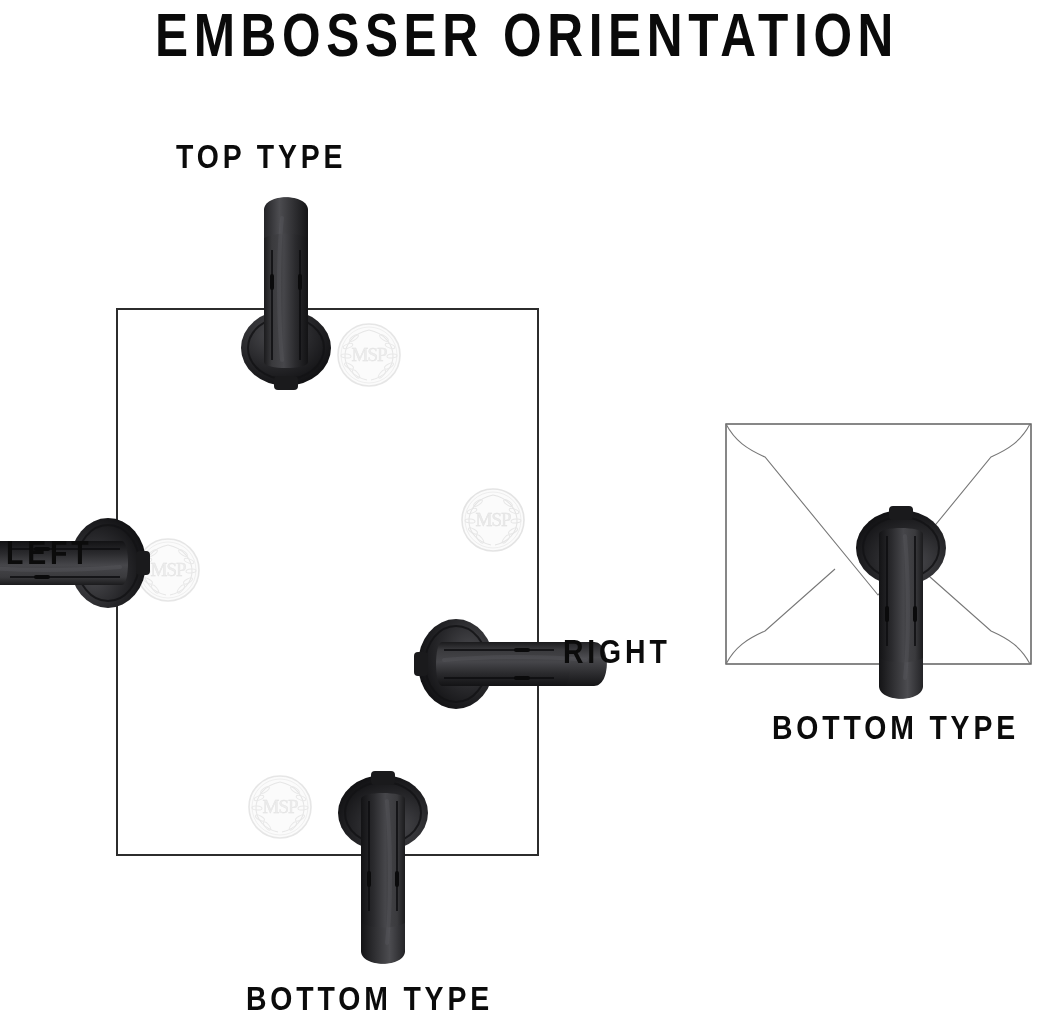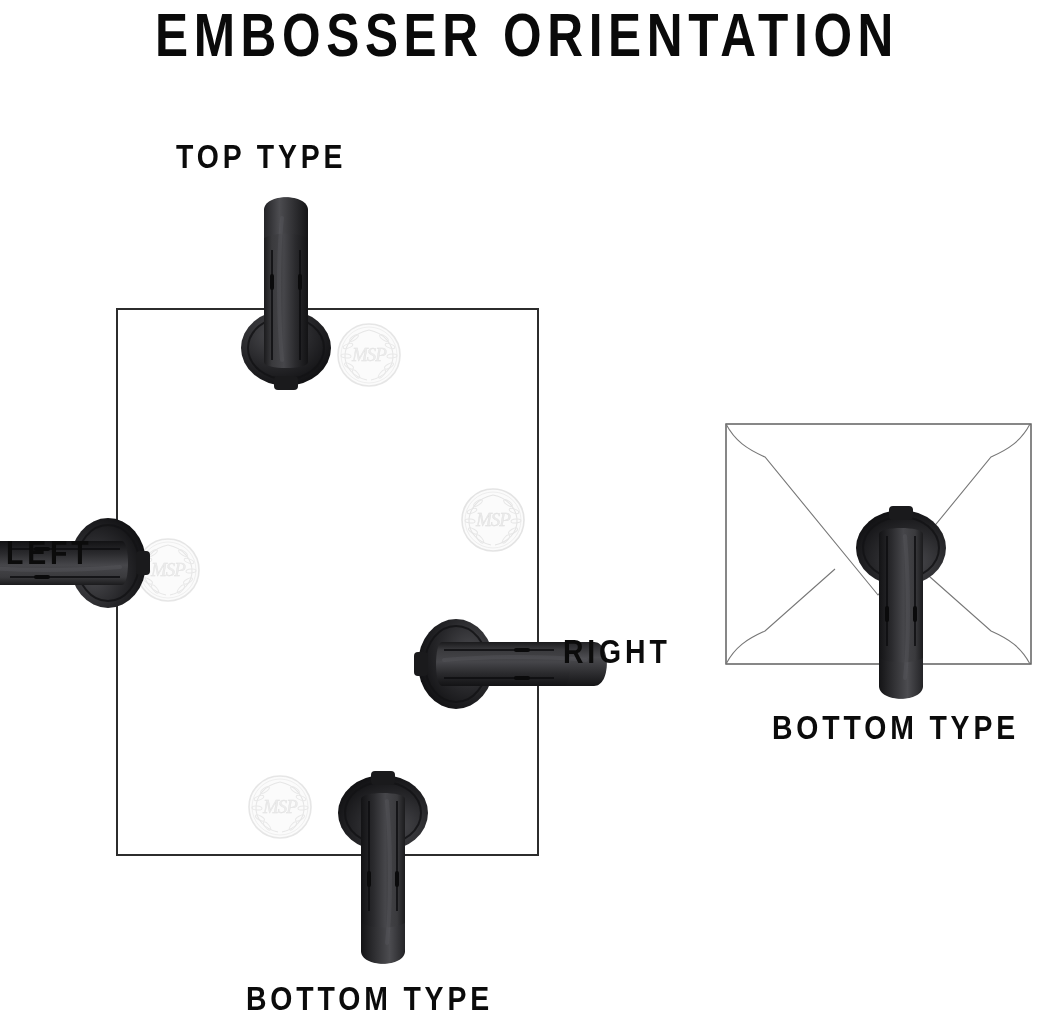--- a/index.html
+++ b/index.html
@@ -61,21 +61,21 @@
 
   
   .envelope{
     position:absolute;
     left:725px; top:423px;
     width:307px; height:242px;
   }
   .envelope svg{display:block;}
 
   
-  .seal{position:absolute;font-style:italic;}
+  .seal{position:absolute;}
   .seal svg{display:block;}
   .seal-1{left:334px; top:320px;}
   .seal-2{left:133px; top:535px;}
   .seal-3{left:458px; top:485px;}
   .seal-4{left:245px; top:772px;}
 
   
   .embosser{position:absolute; transform-origin:50% 50%;}
   .embosser svg{display:block;}
 

